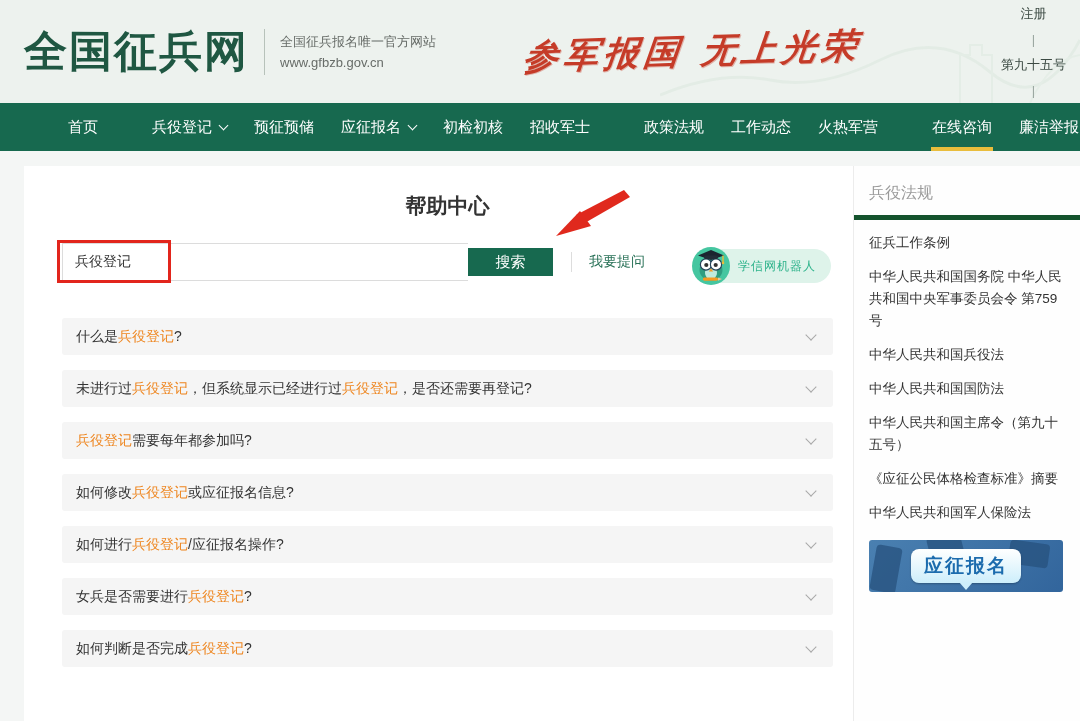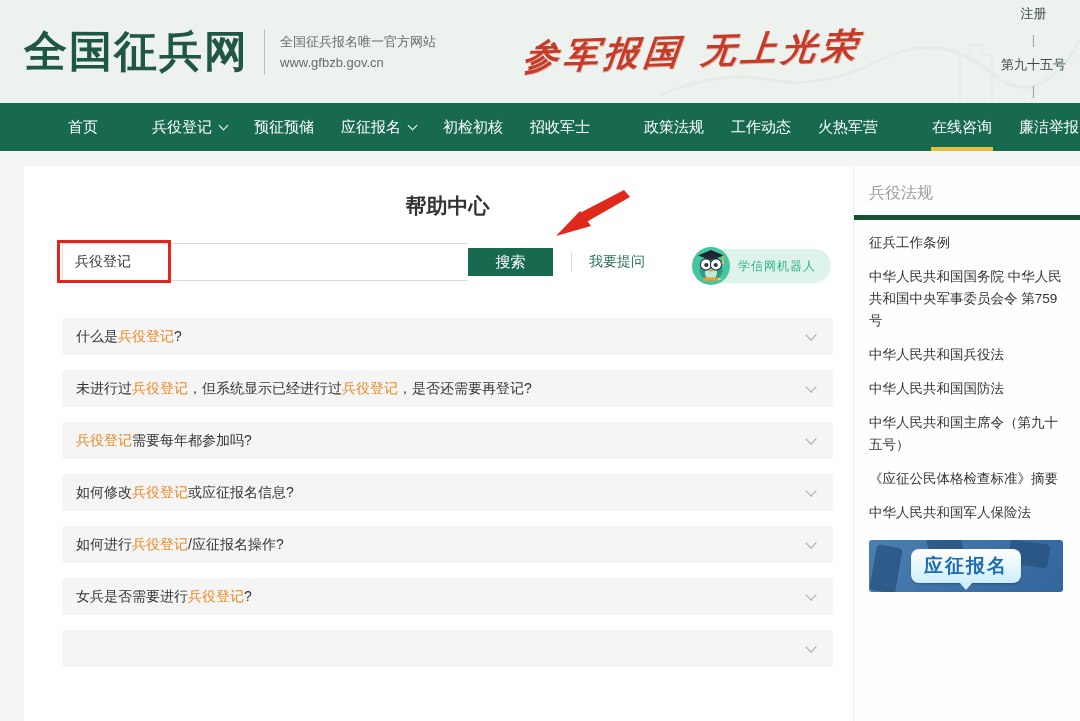--- a/index.html
+++ b/index.html
@@ -204,20 +204,21 @@
         </div>
         <div class="faq-row">
           <span><span>如何进行</span><span class="hl">兵役登记</span><span>/应征报名操作?</span></span>
           <span class="faq-chevron"></span>
         </div>
         <div class="faq-row">
           <span><span>女兵是否需要进行</span><span class="hl">兵役登记</span><span>?</span></span>
           <span class="faq-chevron"></span>
         </div>
         <div class="faq-row">
+          <span><span>如何判断是否完成</span><span class="hl">兵役登记</span><span>?</span></span>
           <span class="faq-chevron"></span>
         </div>
       </div>
   </div>
 
   <div class="sidebar">
     <div class="sidebar-head">
       <span class="sidebar-title">兵役法规</span>
     </div>
     <div id="sidebar-links">

